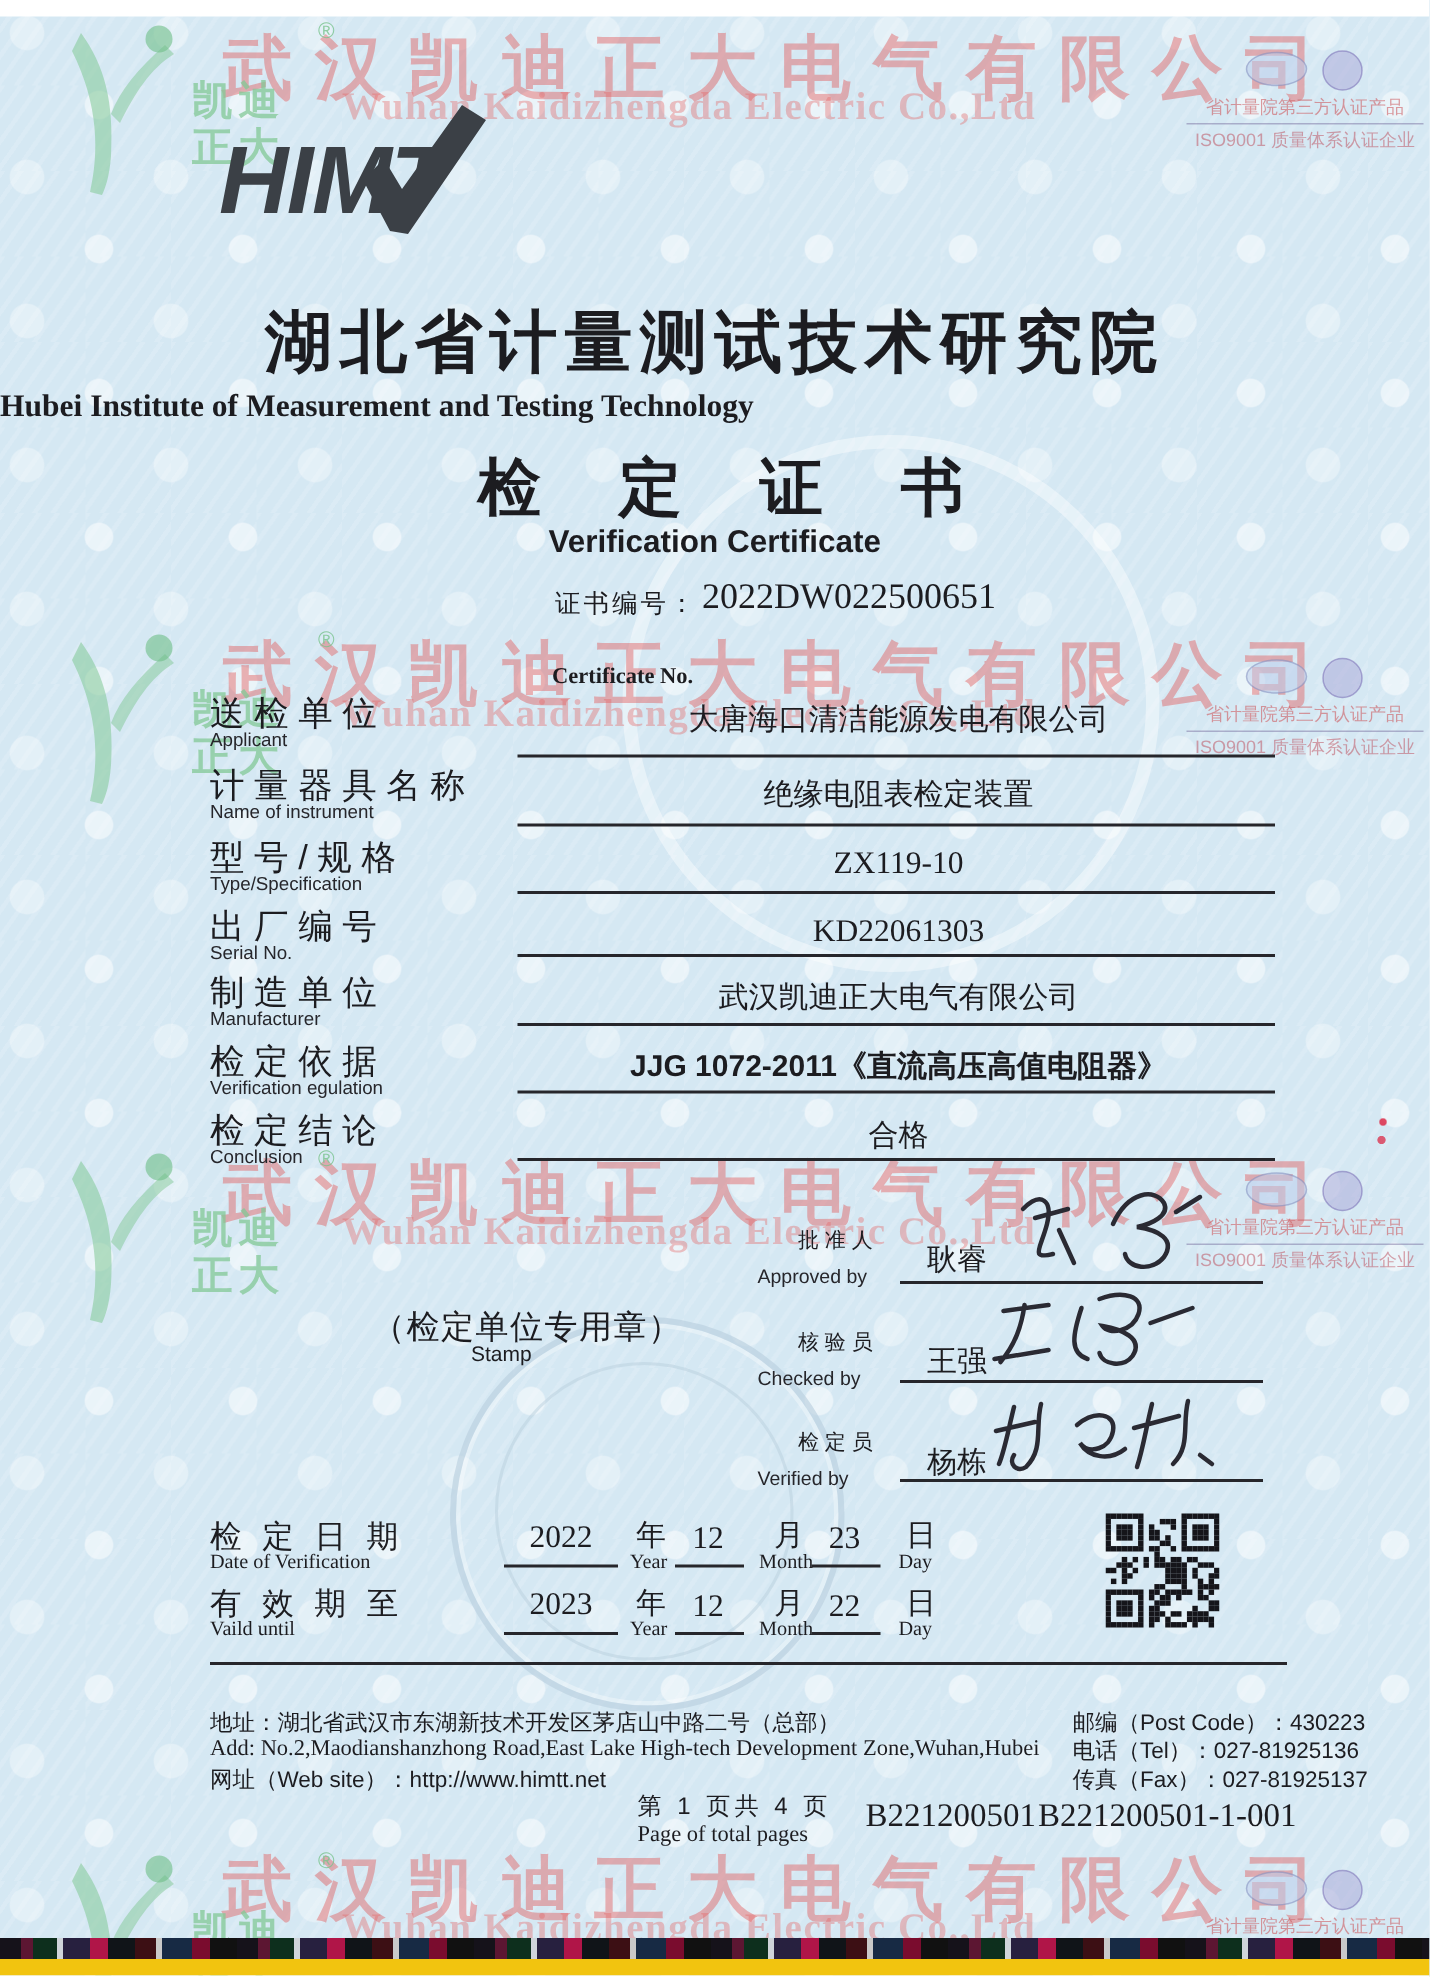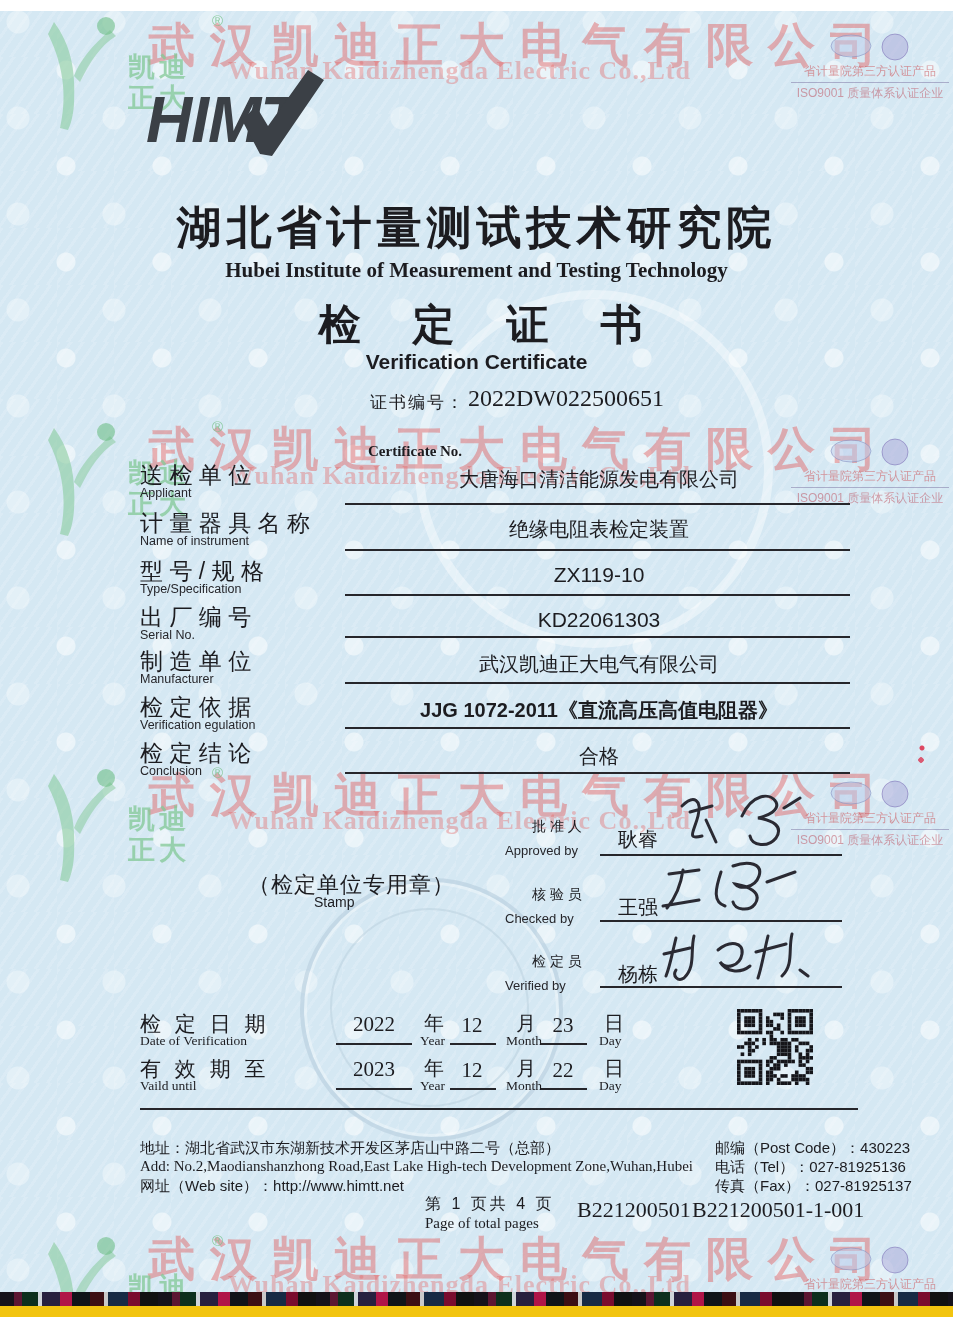--- a/index.html
+++ b/index.html
@@ -34,34 +34,34 @@
     box-shadow:inset 0 0 0 3px rgba(255,255,255,.35);}
   .seal-stamp2{left:330px;top:908px;width:195px;height:195px;border:2px solid rgba(186,208,222,.5);}
   
   .himt{position:absolute;left:146px;top:80px;width:220px;height:86px;z-index:5;}
   .himt-txt{font-family:"Liberation Sans",sans-serif;font-weight:bold;font-style:italic;
     font-size:64px;color:#3b4046;letter-spacing:-1px;line-height:80px;}
   .himt svg{position:absolute;left:88px;top:-12px;}
   
   .t-cn{position:absolute;left:0;top:198px;width:953px;text-align:center;font-size:45px;font-weight:bold;
     letter-spacing:5px;z-index:5;}
-  .t-en{position:absolute;left:0;top:258px;width:953px;text-align:center;font-family:"Liberation Serif",serif;
+  .t-en{position:absolute;left:0;top:258px;width:953px;font-family:"Liberation Serif",serif;
     font-weight:bold;font-size:21px;z-index:5;}
   .c-cn{position:absolute;left:30px;top:297px;width:953px;text-align:center;font-size:42px;font-weight:bold;
     letter-spacing:52px;z-index:5;}
   .c-en{position:absolute;left:0;top:350px;width:953px;text-align:center;font-size:21px;font-weight:bold;z-index:5;}
   .no-lab{position:absolute;left:370px;top:391px;font-size:17px;letter-spacing:2px;z-index:5;}
   .no-lab-en{position:absolute;left:368px;top:411px;font-family:"Liberation Serif",serif;font-weight:bold;
     font-size:15px;z-index:5;margin-top:32px;}
   .no-val{position:absolute;left:468px;top:385px;font-family:"Liberation Serif",serif;font-size:24px;z-index:5;}
   
   .f-lab{position:absolute;left:140px;font-size:23px;white-space:nowrap;z-index:5;}
   .f-lab-en{position:absolute;left:140px;font-size:12.5px;color:#26262b;z-index:5;}
   .f-val{position:absolute;left:345px;width:508px;text-align:center;font-size:20px;z-index:5;}
-  .serif-val{font-family:Liberation Sans, sans-serif;font-size:21px;}
+  .serif-val{font-family:Liberation Serif, serif;font-size:21px;}
   .line{position:absolute;height:2px;background:#26262b;z-index:5;}
   
   .s-lab{position:absolute;left:532px;font-size:14px;white-space:nowrap;z-index:5;}
   .s-lab-en{position:absolute;left:505px;font-size:13px;color:#26262b;z-index:5;}
   .s-name{position:absolute;left:618px;font-size:20px;z-index:5;}
   .sig{position:absolute;z-index:6;}
   .stamp-cn{position:absolute;left:248px;top:870px;font-size:22px;letter-spacing:1px;z-index:5;}
   .stamp-en{position:absolute;left:314px;top:894px;font-size:14px;z-index:5;}
   
   .d-lab{position:absolute;left:140px;font-size:21px;letter-spacing:4px;white-space:nowrap;z-index:5;}

